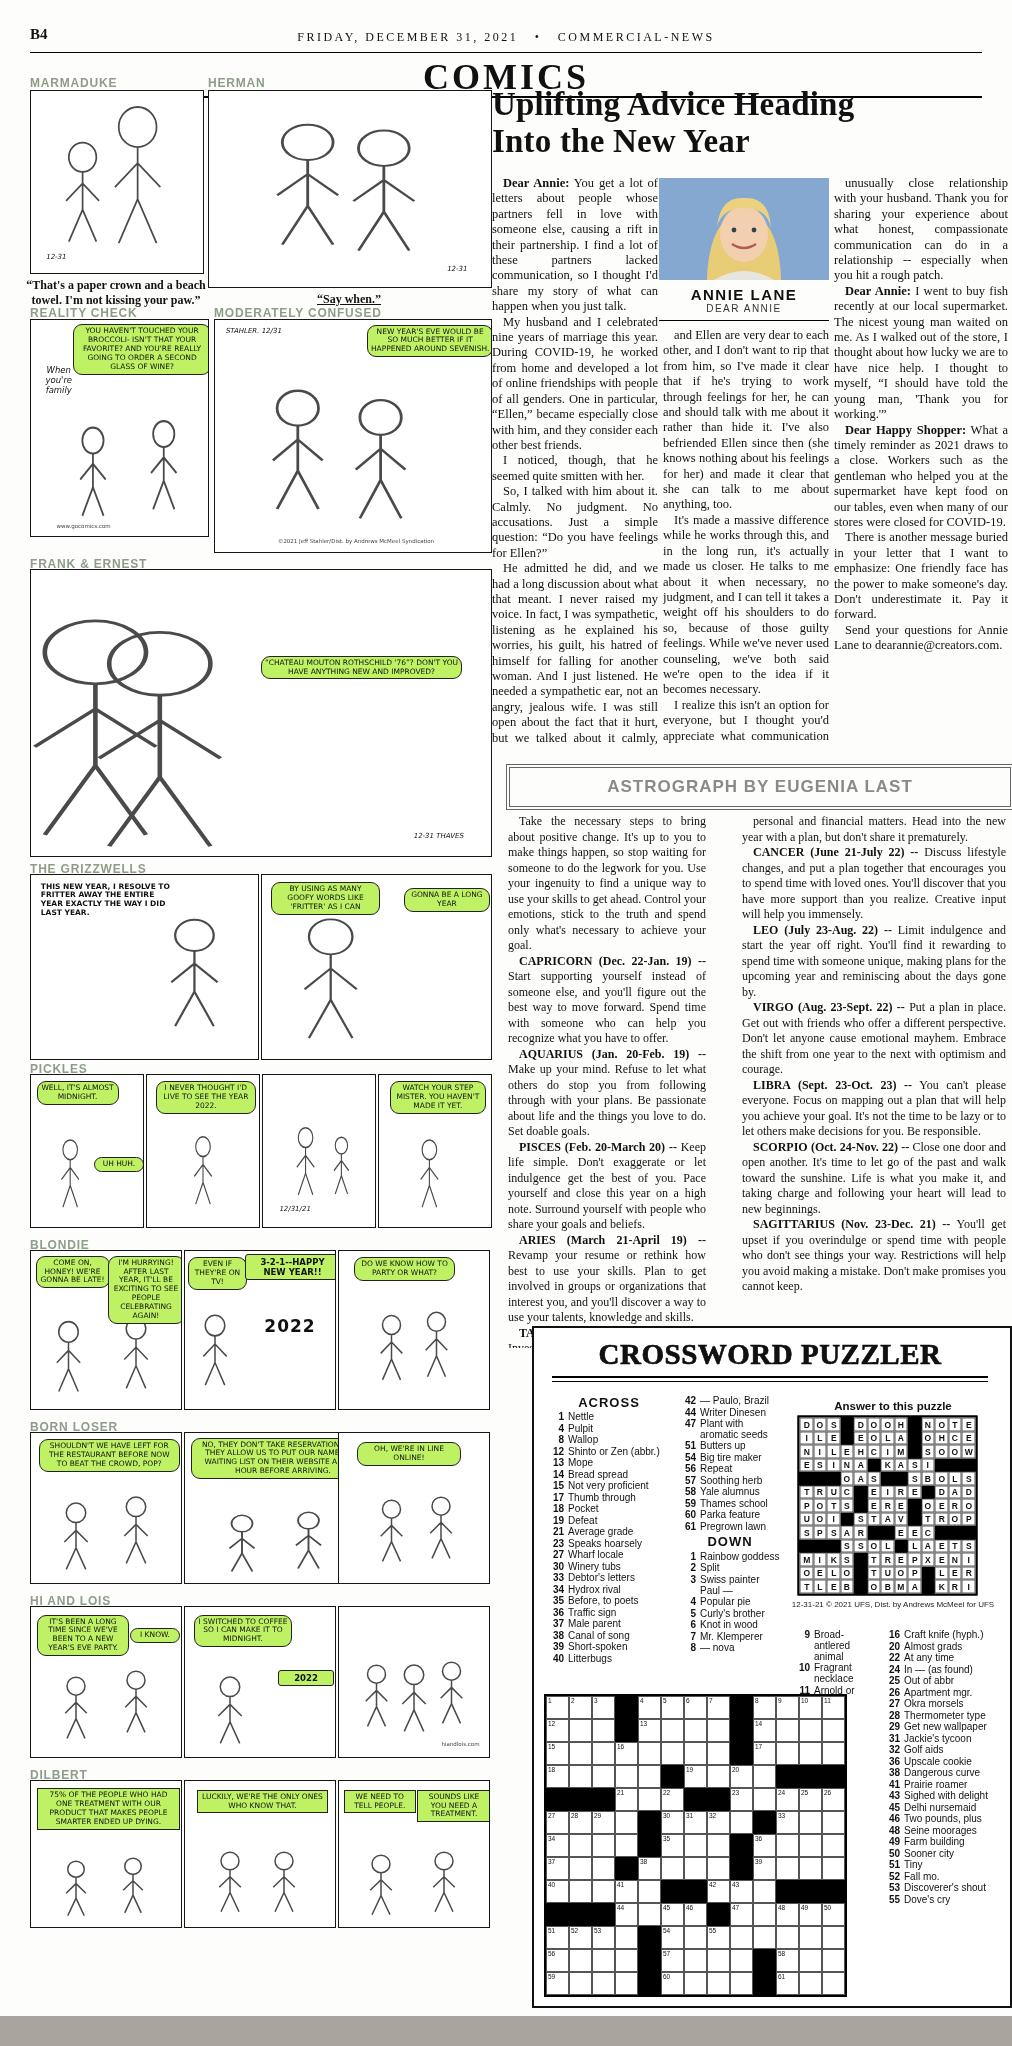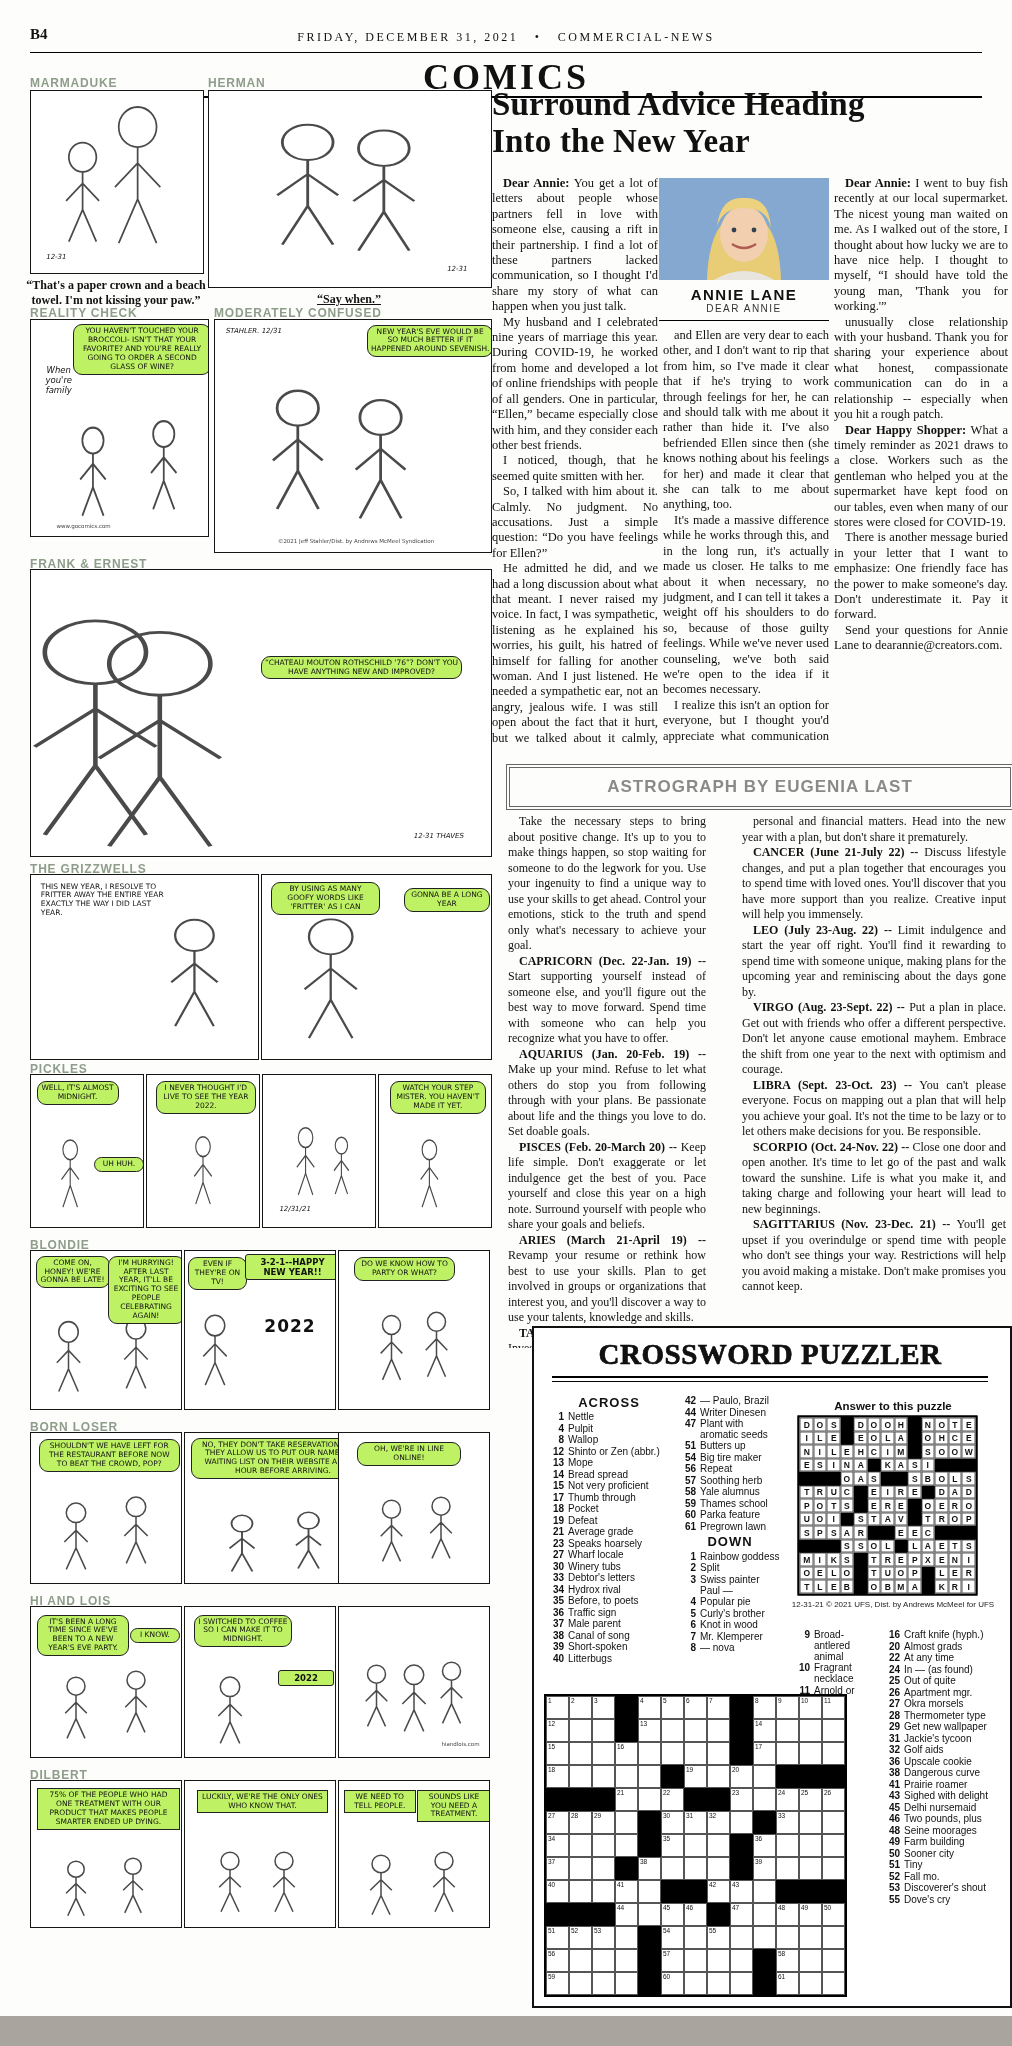--- a/index.html
+++ b/index.html
@@ -10,21 +10,21 @@
   .pgnum{font:bold 15px "Liberation Serif",serif;}
   .dateline{font:12px "Liberation Serif",serif;letter-spacing:2.5px;text-align:center;width:100%;}
   .comics-title{font:bold 36px "Liberation Serif",serif;letter-spacing:3px;text-align:center;width:100%;}
   .clabel{position:absolute;font:bold 12px "Liberation Sans",sans-serif;color:#8e9d8a;letter-spacing:.8px;}
   .panel{position:absolute;background:#fff;border:1.5px solid #151515;overflow:hidden;}
   .panel svg{position:absolute;left:0;top:0;width:100%;height:100%;}
   .bub,.dbox,.plain,.sig,.tiny,.hand,.banner,.big{position:absolute;background:#bef264;
      font:7.5px "DejaVu Sans",sans-serif;line-height:1.18;text-align:center;padding:2px 3px;}
   .bub{border:1px solid #222;border-radius:9px;}
   .dbox{border:1px solid #222;border-radius:0;}
-  .plain{border:none;background:transparent;text-align:left;}
+  .plain{border:none;background:transparent;text-align:left;font-weight:bold;}
   .sig{border:none;background:transparent;font:italic 7px "DejaVu Sans",sans-serif;}
   .tiny{border:none;background:transparent;font:5.5px "DejaVu Sans",sans-serif;color:#444;}
   .hand{border:none;background:transparent;font:italic 8.5px "DejaVu Sans",sans-serif;}
   .banner{border:1.5px solid #222;border-radius:3px;font-weight:bold;font-size:8.5px;}
   .big{border:none;background:transparent;font:bold 17px "DejaVu Sans",sans-serif;letter-spacing:1px;}
   .ccap{position:absolute;font:bold 12px "Liberation Serif",serif;text-align:center;line-height:1.25;}
   .headline{font:bold 33px/37px "Liberation Serif",serif;letter-spacing:.2px;}
   .coltext p{margin:0;font:12.5px/15.4px "Liberation Serif",serif;text-align:justify;text-indent:11px;}
   .coltext{overflow:hidden;}
   .byline-name{font:bold 15px "Liberation Sans",sans-serif;letter-spacing:1.5px;text-align:center;}
@@ -282,21 +282,21 @@
           <path d="M28 62.8 L28 78.4 M28 67.6 L20.8 74.8 M28 67.6 L35.2 74.8 M28 78.4 L22 91.6 M28 78.4 L34 91.6" fill="none" stroke="#4a4a4a" stroke-width="1"></path>
           <circle cx="70" cy="54.8" r="6" fill="none" stroke="#4a4a4a" stroke-width="1"></circle>
           <path d="M70 60.8 L70 76.4 M70 65.6 L62.8 72.8 M70 65.6 L77.2 72.8 M70 76.4 L64 89.6 M70 76.4 L76 89.6" fill="none" stroke="#4a4a4a" stroke-width="1"></path>
         </svg>
         <div class="dbox" style="left: 3%; top: 6%; width: 43%;">WE NEED TO TELL PEOPLE.</div>
         <div class="dbox" style="left: 52%; top: 6%; width: 44%;">SOUNDS LIKE YOU NEED A TREATMENT.</div>
       </div>
     </div>
 
   <div class="abs headline" style="left:492px;top:86px;width:510px">
-    <div>Surround Advice Heading</div>
+    <div>Uplifting Advice Heading</div>
     <div>Into the New Year</div>
   </div>
 
   <div class="abs" style="left:659px;top:178px;width:170px;height:102px">
     <svg viewBox="0 0 170 102" width="170" height="102">
       <rect width="170" height="102" fill="#85a8d0"></rect>
       <path d="M48 102 Q50 38 85 34 Q120 38 122 102 Z" fill="#e8cd76"></path>
       <ellipse cx="85" cy="56" rx="24" ry="28" fill="#f2cfae"></ellipse>
       <path d="M58 48 Q62 18 85 20 Q110 18 112 50 Q108 30 85 30 Q64 30 58 48 Z" fill="#ecd27f"></path>
       <path d="M73 66 Q85 74 97 66" stroke="#b05a50" stroke-width="2.5" fill="none"></path>
@@ -315,22 +315,22 @@
       <p>I noticed, though, that he seemed quite smitten with her.</p>
       <p>So, I talked with him about it. Calmly. No judgment. No accusations. Just a simple question: “Do you have feelings for Ellen?”</p>
       <p>He admitted he did, and we had a long discussion about what that meant. I never raised my voice. In fact, I was sympathetic, listening as he explained his worries, his guilt, his hatred of himself for falling for another woman. And I just listened. He needed a sympathetic ear, not an angry, jealous wife. I was still open about the fact that it hurt, but we talked about it calmly, like adults.</p>
     </div>
   <div id="annie-col2" class="abs coltext" style="left:663px;top:328px;width:166px;height:418px">
       <p>and Ellen are very dear to each other, and I don't want to rip that from him, so I've made it clear that if he's trying to work through feelings for her, he can and should talk with me about it rather than hide it. I've also befriended Ellen since then (she knows nothing about his feelings for her) and made it clear that she can talk to me about anything, too.</p>
       <p>It's made a massive difference while he works through this, and in the long run, it's actually made us closer. He talks to me about it when necessary, no judgment, and I can tell it takes a weight off his shoulders to do so, because of those guilty feelings. While we've never used counseling, we've both said we're open to the idea if it becomes necessary.</p>
       <p>I realize this isn't an option for everyone, but I thought you'd appreciate what communication can do in difficult situations. -- Sympathetic, Not Jealous</p>
     </div>
   <div id="annie-col3" class="abs coltext" style="left:834px;top:176px;width:174px;height:570px">
+      <p>unusually close relationship with your husband. Thank you for sharing your experience about what honest, compassionate communication can do in a relationship -- especially when you hit a rough patch.</p>
       <p><b>Dear Annie:</b> I went to buy fish recently at our local supermarket. The nicest young man waited on me. As I walked out of the store, I thought about how lucky we are to have nice help. I thought to myself, “I should have told the young man, 'Thank you for working.'”</p>
-      <p>unusually close relationship with your husband. Thank you for sharing your experience about what honest, compassionate communication can do in a relationship -- especially when you hit a rough patch.</p>
       <p><b>Dear Happy Shopper:</b> What a timely reminder as 2021 draws to a close. Workers such as the gentleman who helped you at the supermarket have kept food on our tables, even when many of our stores were closed for COVID-19.</p>
       <p>There is another message buried in your letter that I want to emphasize: One friendly face has the power to make someone's day. Don't underestimate it. Pay it forward.</p>
       <p>Send your questions for Annie Lane to dearannie@creators.com.</p>
     </div>
 
   <div class="astro-box" style="left:506px;top:764px;width:500px;height:38px">
     <div>ASTROGRAPH BY EUGENIA LAST</div>
   </div>
   <div id="astro-col1" class="abs astro coltext" style="left:508px;top:814px;width:198px;height:534px">
       <p>Take the necessary steps to bring about positive change. It's up to you to make things happen, so stop waiting for someone to do the legwork for you. Use your ingenuity to find a unique way to use your skills to get ahead. Control your emotions, stick to the truth and spend only what's necessary to achieve your goal.</p>
@@ -998,21 +998,21 @@
       <div class="clue">
         <b>22</b>
         <span>At any time</span>
       </div>
       <div class="clue">
         <b>24</b>
         <span>In — (as found)</span>
       </div>
       <div class="clue">
         <b>25</b>
-        <span>Out of quite</span>
+        <span>Out of abbr</span>
       </div>
       <div class="clue">
         <b>26</b>
         <span>Apartment mgr.</span>
       </div>
       <div class="clue">
         <b>27</b>
         <span>Okra morsels</span>
       </div>
       <div class="clue">

